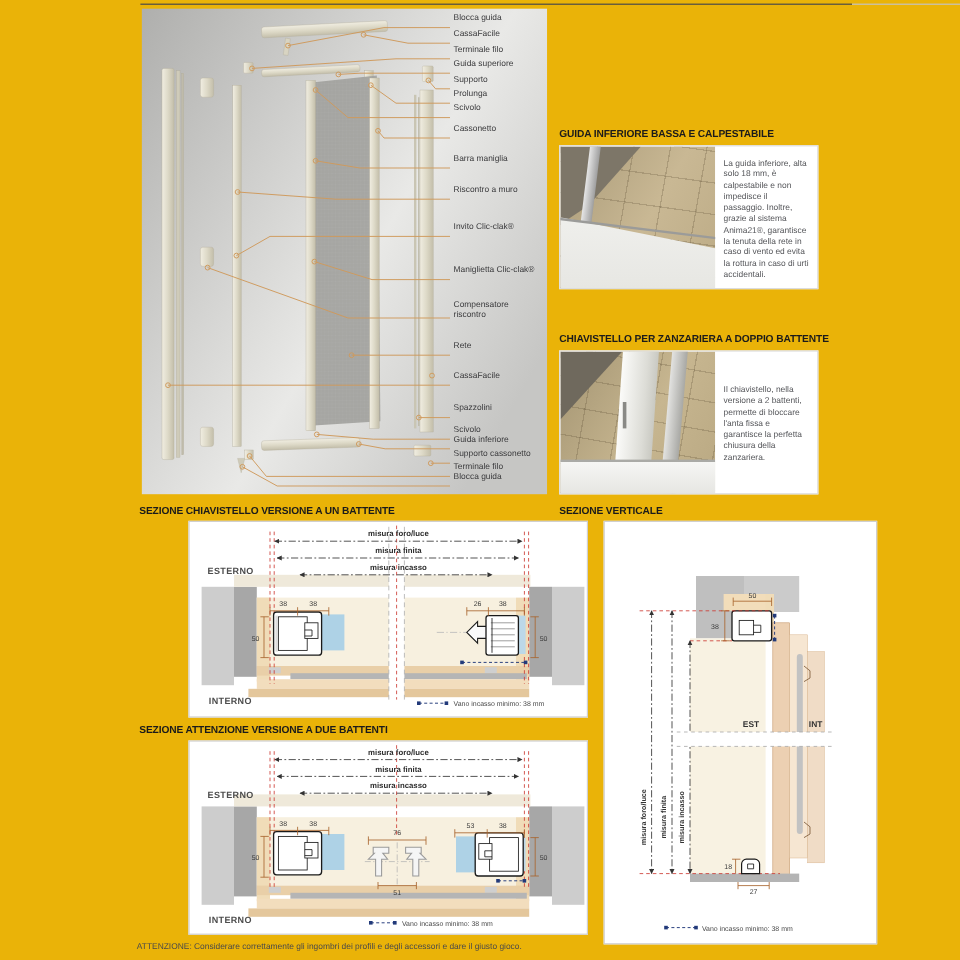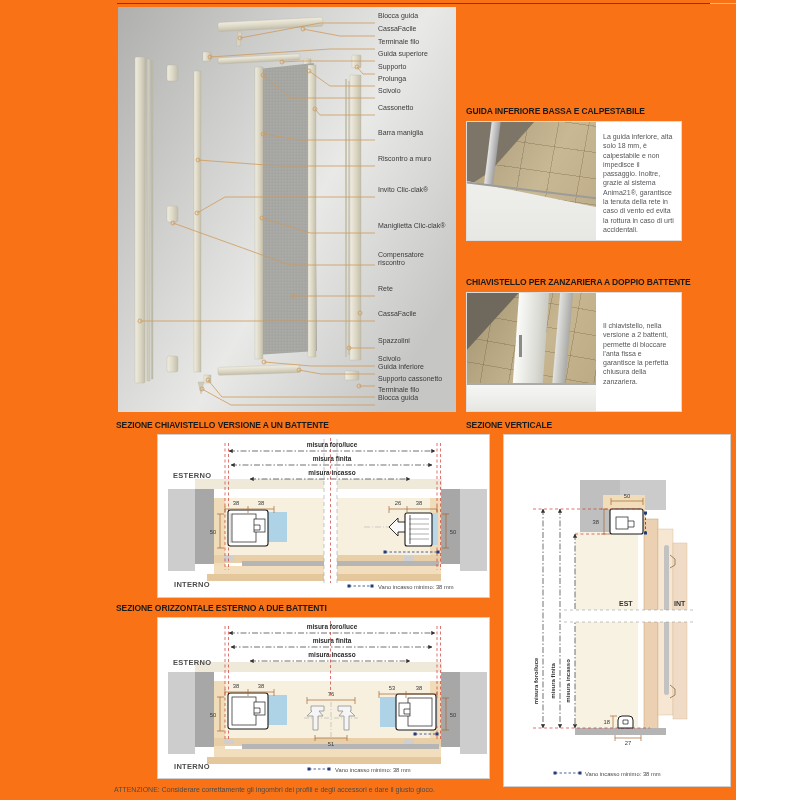--- a/index.html
+++ b/index.html
@@ -1,16 +1,16 @@
 <!DOCTYPE html>
 <html><head>
 <meta charset="utf-8">
 <style>
   html,body{margin:0;padding:0;background:#fff;}
-  #page{position:relative;width:736px;height:800px;background:#f97316;
+  #page{position:relative;width:800px;height:800px;background:#eab308;
         font-family:"Liberation Sans",sans-serif;overflow:hidden;}
   .abs{position:absolute;}
   .rule{height:1px;background:#4a4a4a;}
   .sec-title{font-size:8.5px;font-weight:bold;color:#1b1b1b;letter-spacing:-0.1px;white-space:nowrap;}
   .drawbox{background:#fff;border:1px solid #cfcfcf;margin-left:37px;}
   .infobox{background:#fff;border:1px solid #dcdcdc;}
   .info-body{font-size:7px;line-height:9.3px;color:#55565a;}
   .expl-label{position:absolute;left:378px;font-size:7px;line-height:7.5px;color:#3a3a3c;white-space:nowrap;}
   .expl-label.wrap{white-space:normal;width:62px;}
   .footer{font-size:7px;color:#4a4a4a;white-space:nowrap;}
@@ -299,21 +299,21 @@
       </g>
       <g>
         <line x1="191" y1="151" x2="214" y2="151" stroke="#223a7a" stroke-width="0.8" stroke-dasharray="2.5 2"></line>
         <rect x="189.5" y="149.5" width="3" height="3" fill="#223a7a"></rect>
           <rect x="212.5" y="149.5" width="3" height="3" fill="#223a7a"></rect>
         <text x="220" y="153.5" class="leg">Vano incasso minimo: 38 mm</text>
       </g>
     </svg>
   </div>
 
-  <div class="abs sec-title" style="left:116px;top:603px;">SEZIONE ORIZZONTALE ESTERNO A DUE BATTENTI</div>
+  <div class="abs sec-title" style="left:116px;top:603px;">SEZIONE ATTENZIONE VERSIONE A DUE BATTENTI</div>
   <div class="abs drawbox" style="left:120px;top:617px;width:331px;height:160px;">
     <svg width="331" height="160" viewBox="0 0 331 160">
       <defs>
         <marker id="bA" viewBox="0 0 10 10" refX="9" refY="5" markerWidth="6" markerHeight="6" orient="auto-start-reverse">
           <path d="M0,0L10,5L0,10z" fill="#333"></path>
         </marker>
       </defs>
       <g>
         <rect x="10" y="54" width="27" height="82" fill="#cdcdcd"></rect>
         <rect x="37" y="54" width="19" height="75" fill="#a7a7a7"></rect>

